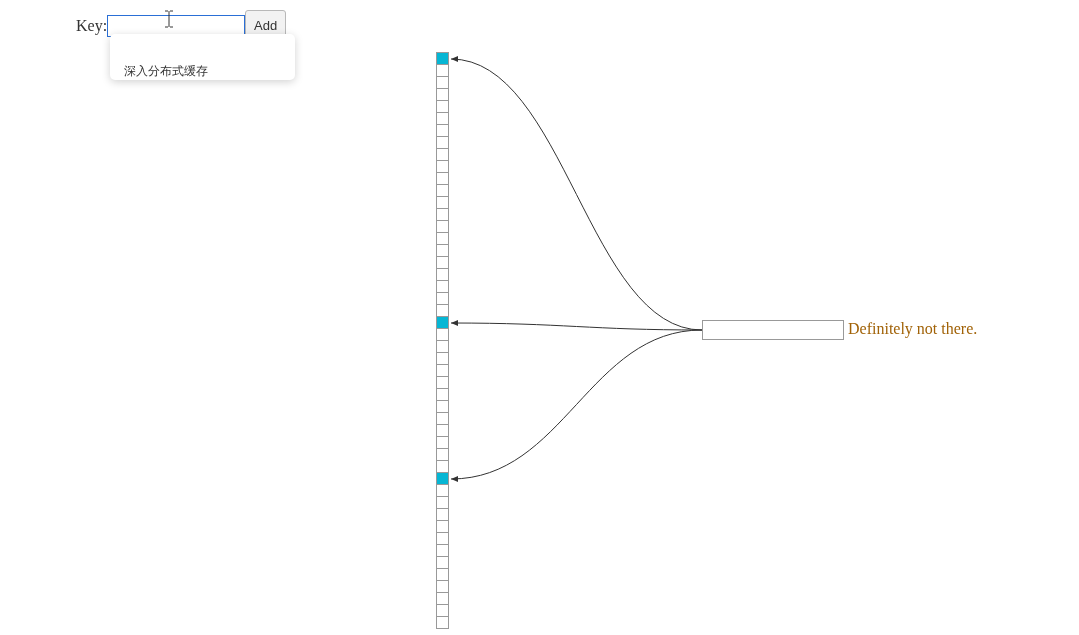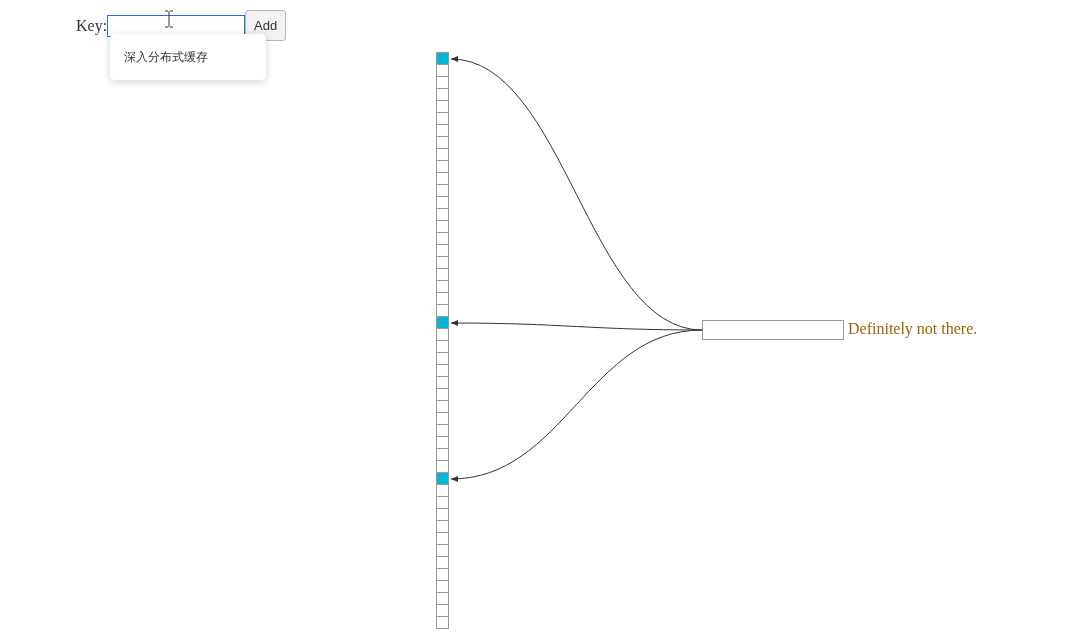--- a/index.html
+++ b/index.html
@@ -38,27 +38,27 @@
       border-radius: 3px;
       font-size: 13px;
       font-family: Arial, sans-serif;
       color: #333;
       cursor: pointer;
     }
     .autocomplete-box {
       position: absolute;
       top: 34px;
       left: 110px;
-      width: 156px;
+      width: 185px;
       height: 46px;
       background: #fff;
       border-radius: 5px;
       box-shadow: 0 2px 8px rgba(0,0,0,0.18);
       display: flex;
-      align-items: center;
+      align-items: flex-end;
       padding-left: 14px;
     }
     .autocomplete-text {
       font-family: "PingFang SC", "Microsoft YaHei", Arial, sans-serif;
       font-size: 12px;
       color: #333;
     }
     .diagram {
       position: absolute;
       top: 0;

